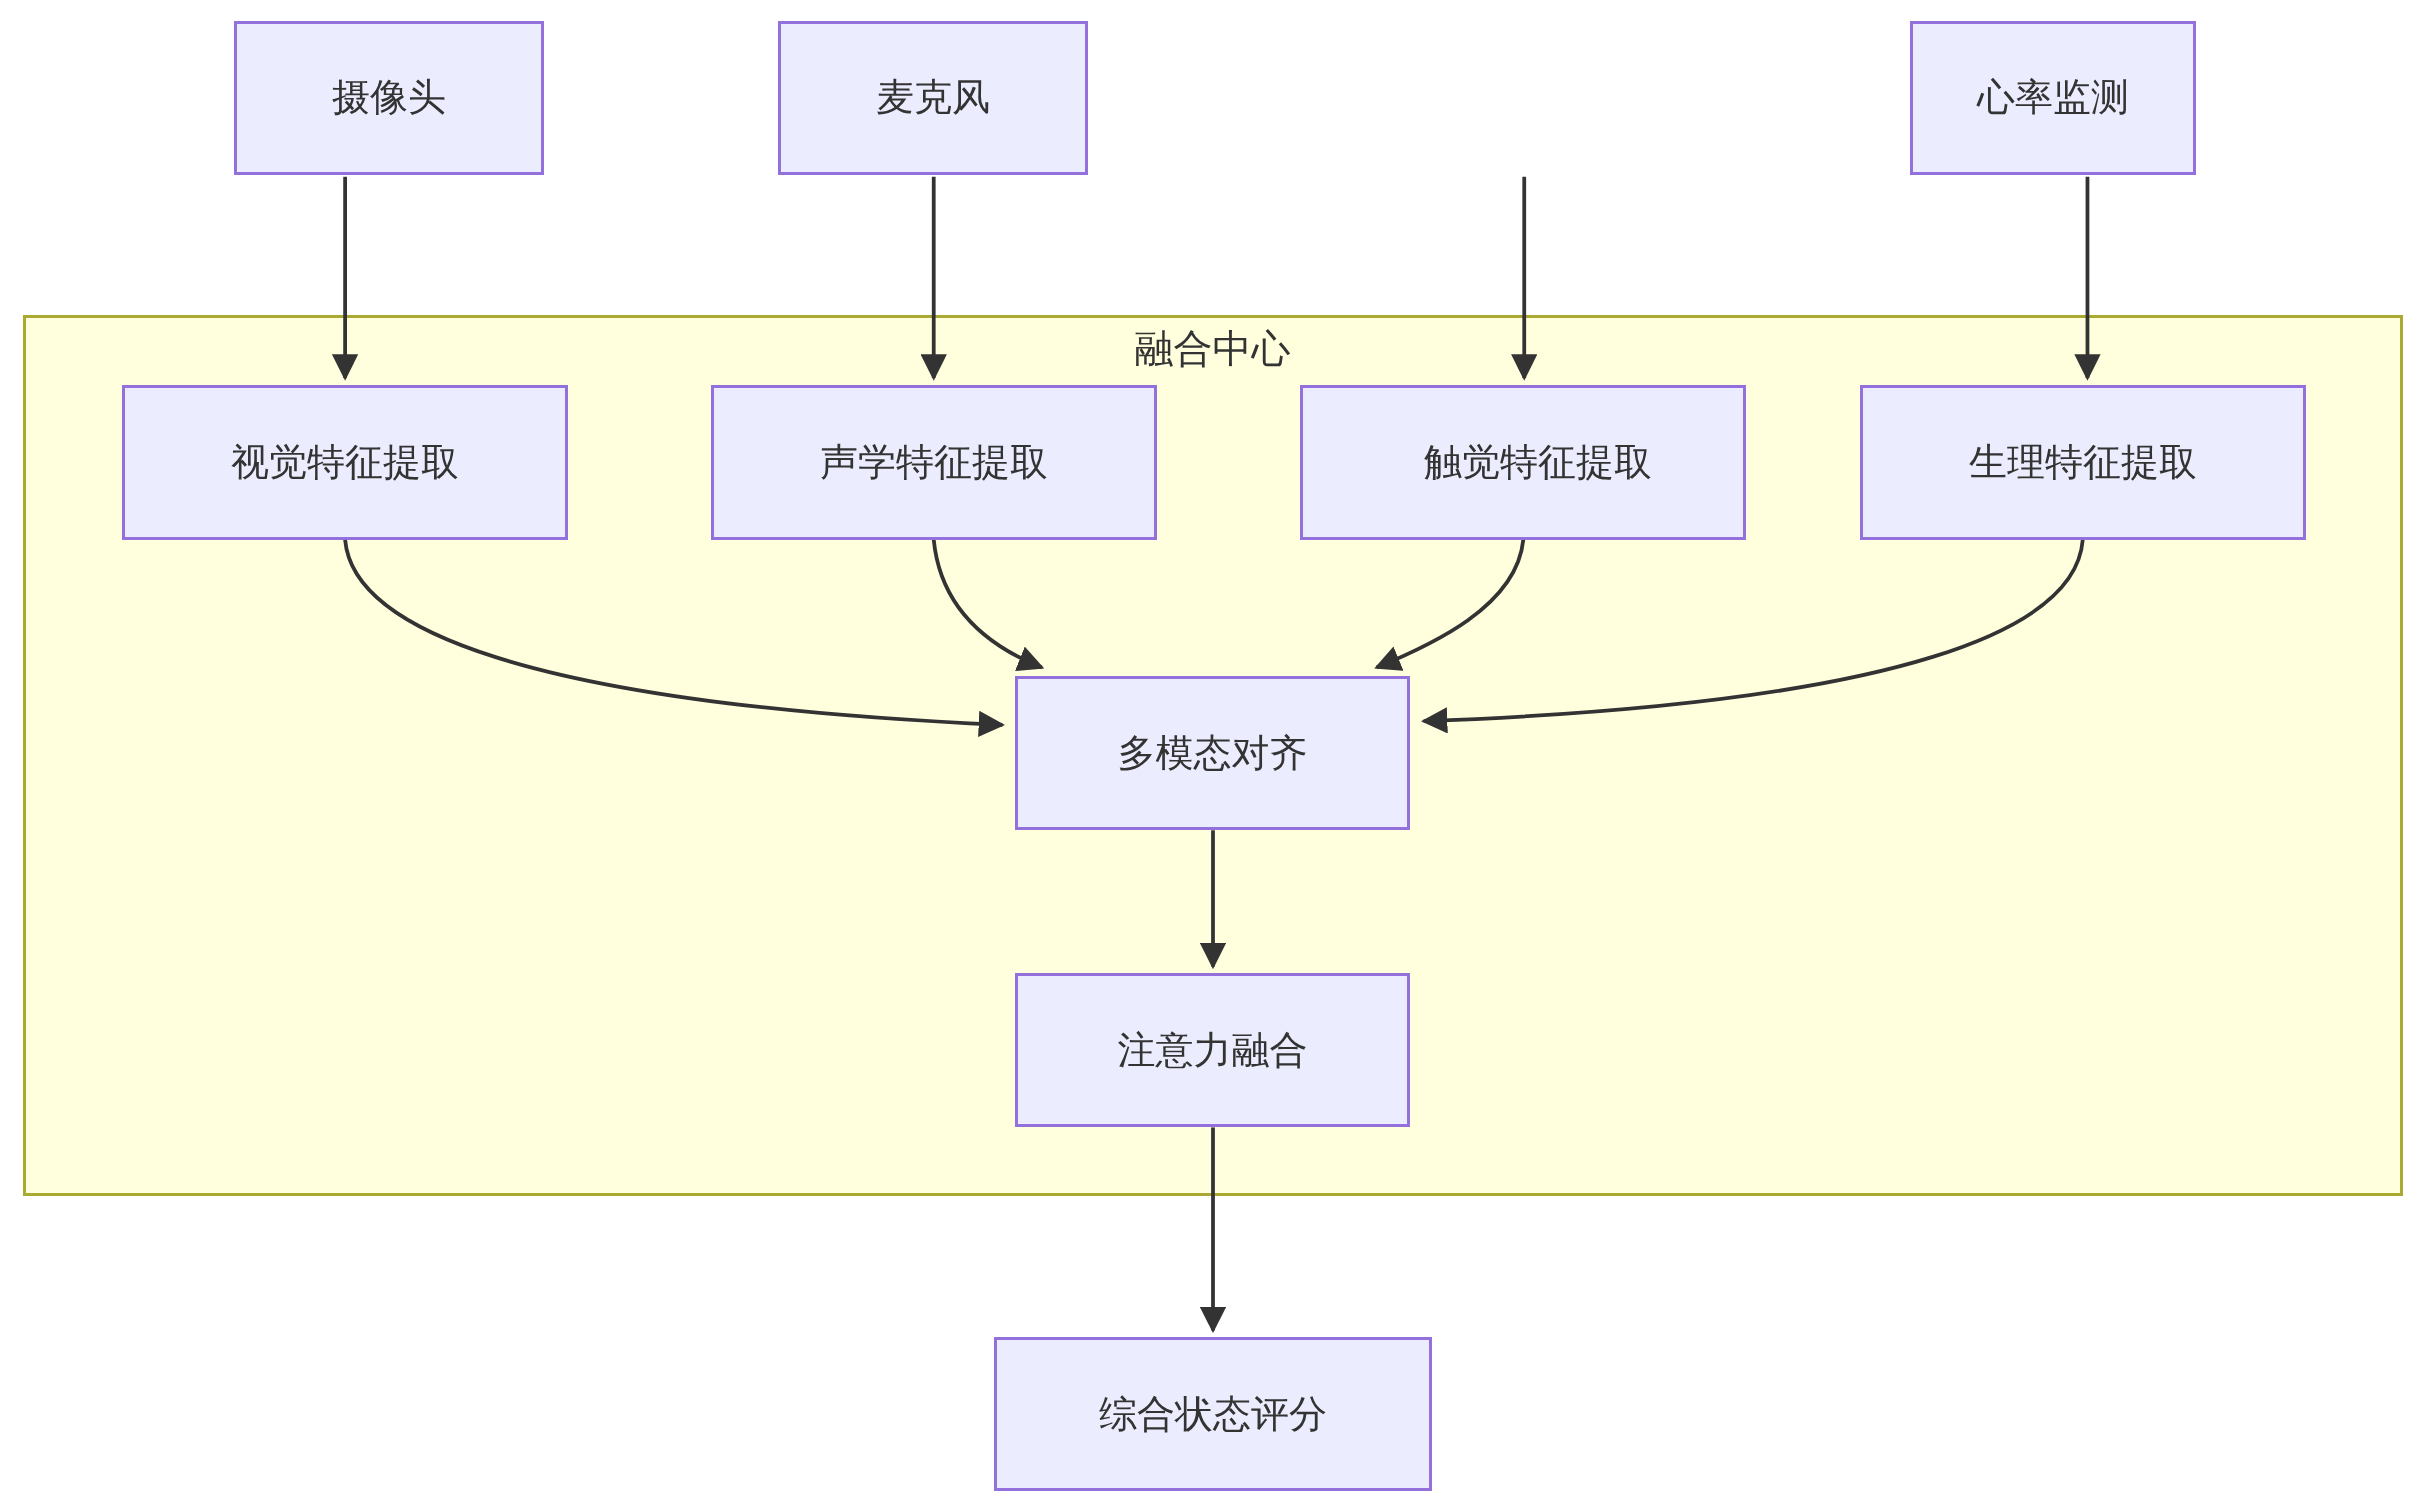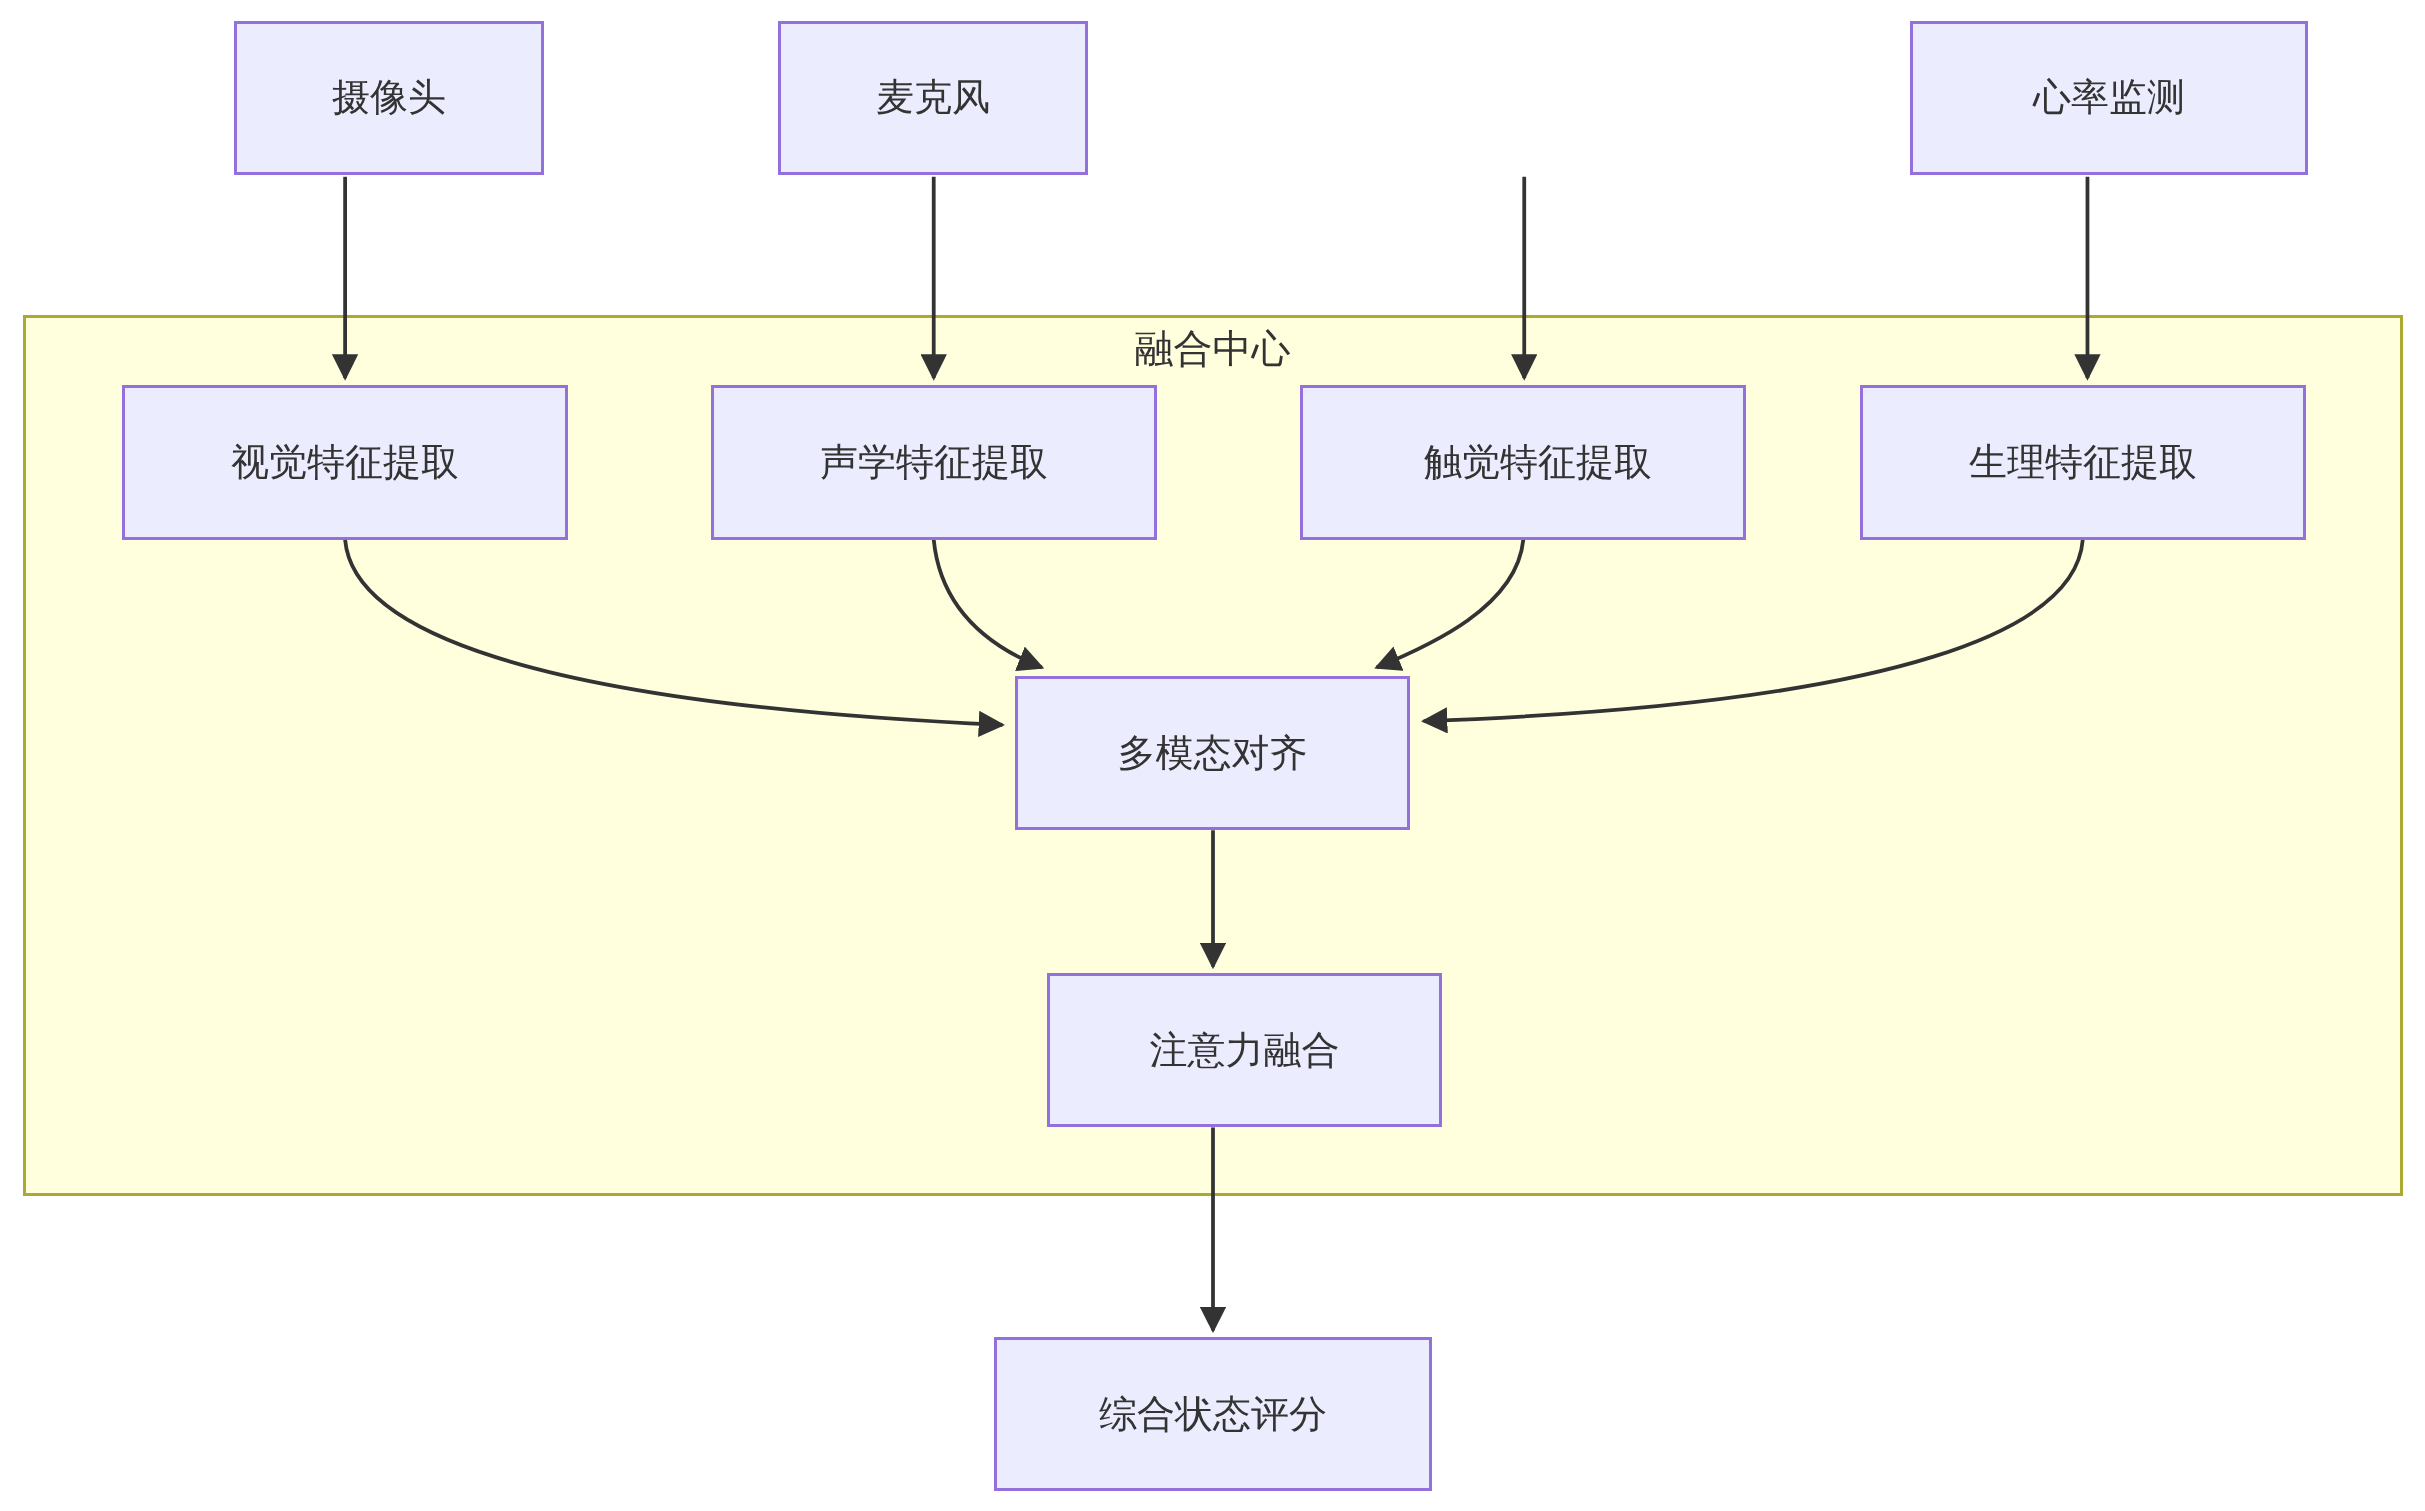--- a/index.html
+++ b/index.html
@@ -43,27 +43,27 @@
   }
   .node-label{
     font-size:38px;
     color:var(--text-color,#333333);
     white-space:nowrap;
   }
   
   #n-camera        {left:190px; top:20.7px;   width:310px; height:154px;margin-left:44px;}
   #n-microphone    {left:778px; top:20.7px;   width:310px; height:154px;}
   #n-pressure      {left:1325px;top:20.7px;   width:401px; height:154px;}
-  #n-heart         {left:1910px;top:20.7px;   width:398px; height:154px;font-family:Liberation Serif, serif;}
+  #n-heart         {left:1910px;top:20.7px;   width:286px; height:154px;font-family:Liberation Serif, serif;}
   #n-visual        {left:122px; top:385px;  width:446px; height:155px;}
   #n-acoustic      {left:711px; top:385px;  width:446px; height:155px;}
   #n-tactile       {left:1300px;top:385px;  width:446px; height:155px;padding-left:30px;}
   #n-physio        {left:1860px;top:385px;  width:446px; height:155px;}
   #n-align         {left:1015px;top:676px;  width:395px; height:154px;}
-  #n-attention     {left:1015px;top:973px; width:395px; height:154px;margin-left:32px;}
+  #n-attention     {left:1015px;top:973px; width:395px; height:154px;}
   #n-score         {left:994px;top:1337px; width:438px; height:154px;}
 </style>
 </head>
 <body>
 
 <div class="canvas">
 
   <div class="cluster">
     <div class="cluster-label">融合中心</div>
   </div>

